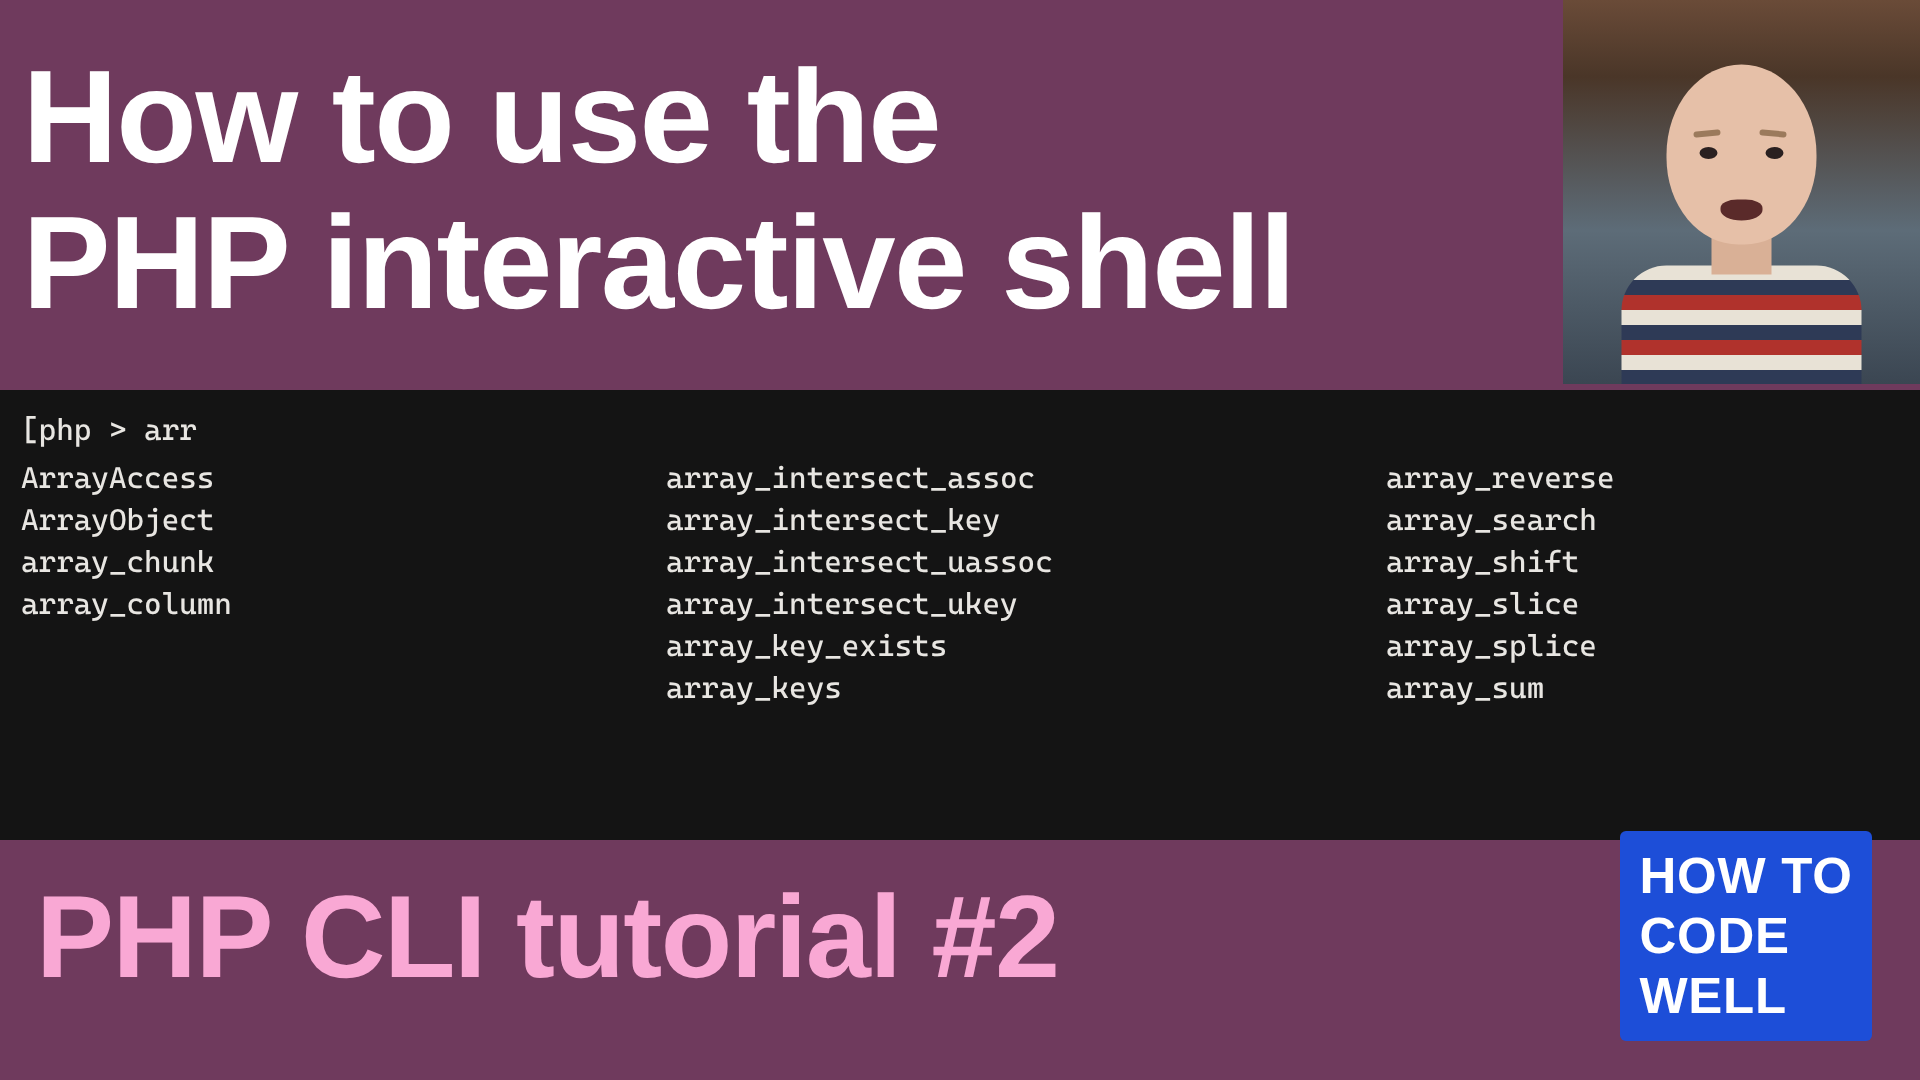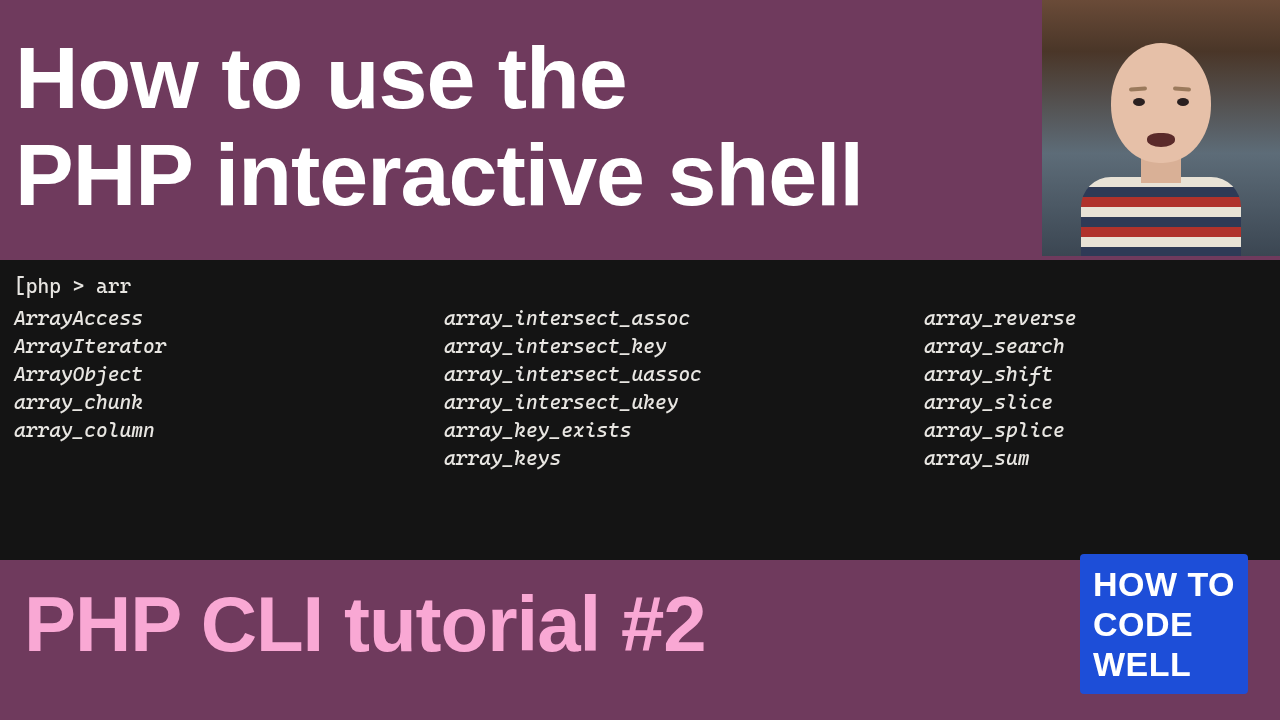--- a/index.html
+++ b/index.html
@@ -67,21 +67,20 @@
     color: #e8e6e2;
     font-family: "SF Mono", ui-monospace, "Cascadia Code", Menlo, Consolas, monospace;
     font-size: 20px;
     line-height: 1.4;
     padding: 12px 18px 16px 14px;
   }
   .prompt-line { white-space: pre; }
   .cols {
     display: flex;
     margin-top: 4px;
-    font-style: italic;
   }
   .col { display: flex; flex-direction: column; }
   .col0 { width: 398px; }
   .col1 { width: 480px; margin-left: 32px; }
   .col2 { flex: 1; }
   .col span { white-space: pre; }
   .footer-title {
     position: absolute;
     left: 24px;
     bottom: 50px;
@@ -130,21 +129,20 @@
     <div class="eye right"></div>
     <div class="mouth"></div>
   </div>
 </div>
 
 <div class="terminal">
   <div class="prompt-line">[php &gt; arr</div>
   <div class="cols">
     <div class="col col0">
       <span>ArrayAccess</span>
-      <span>ArrayIterator</span>
       <span>ArrayObject</span>
       <span>array_chunk</span>
       <span>array_column</span>
     </div>
     <div class="col col1">
       <span>array_intersect_assoc</span>
       <span>array_intersect_key</span>
       <span>array_intersect_uassoc</span>
       <span>array_intersect_ukey</span>
       <span>array_key_exists</span>

